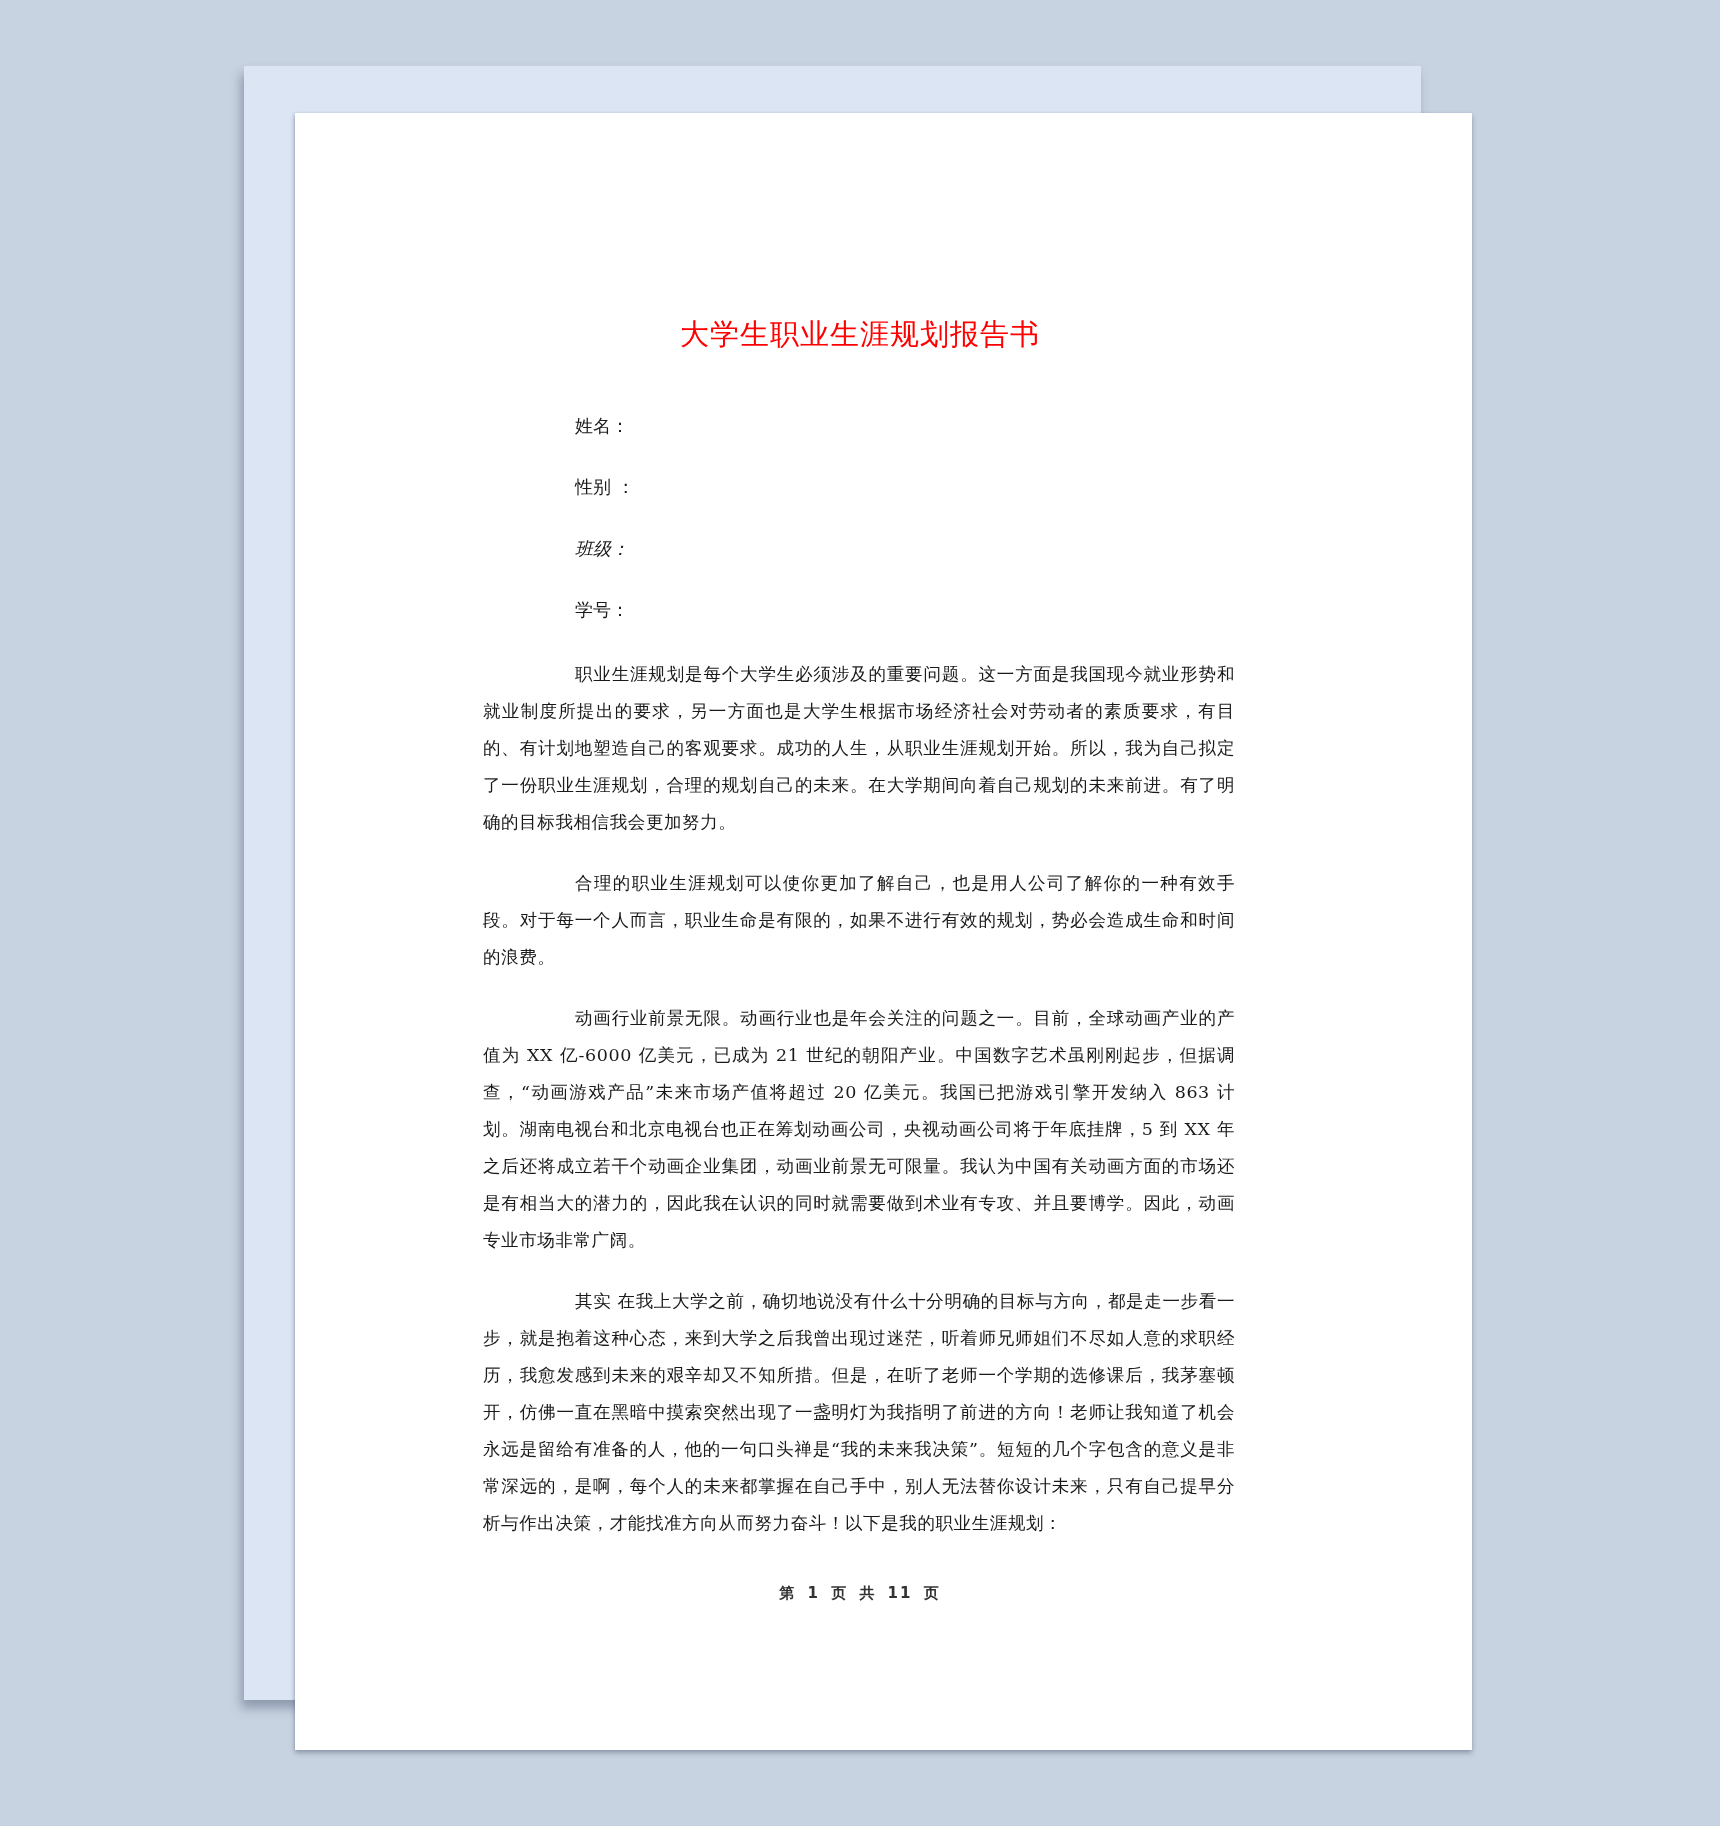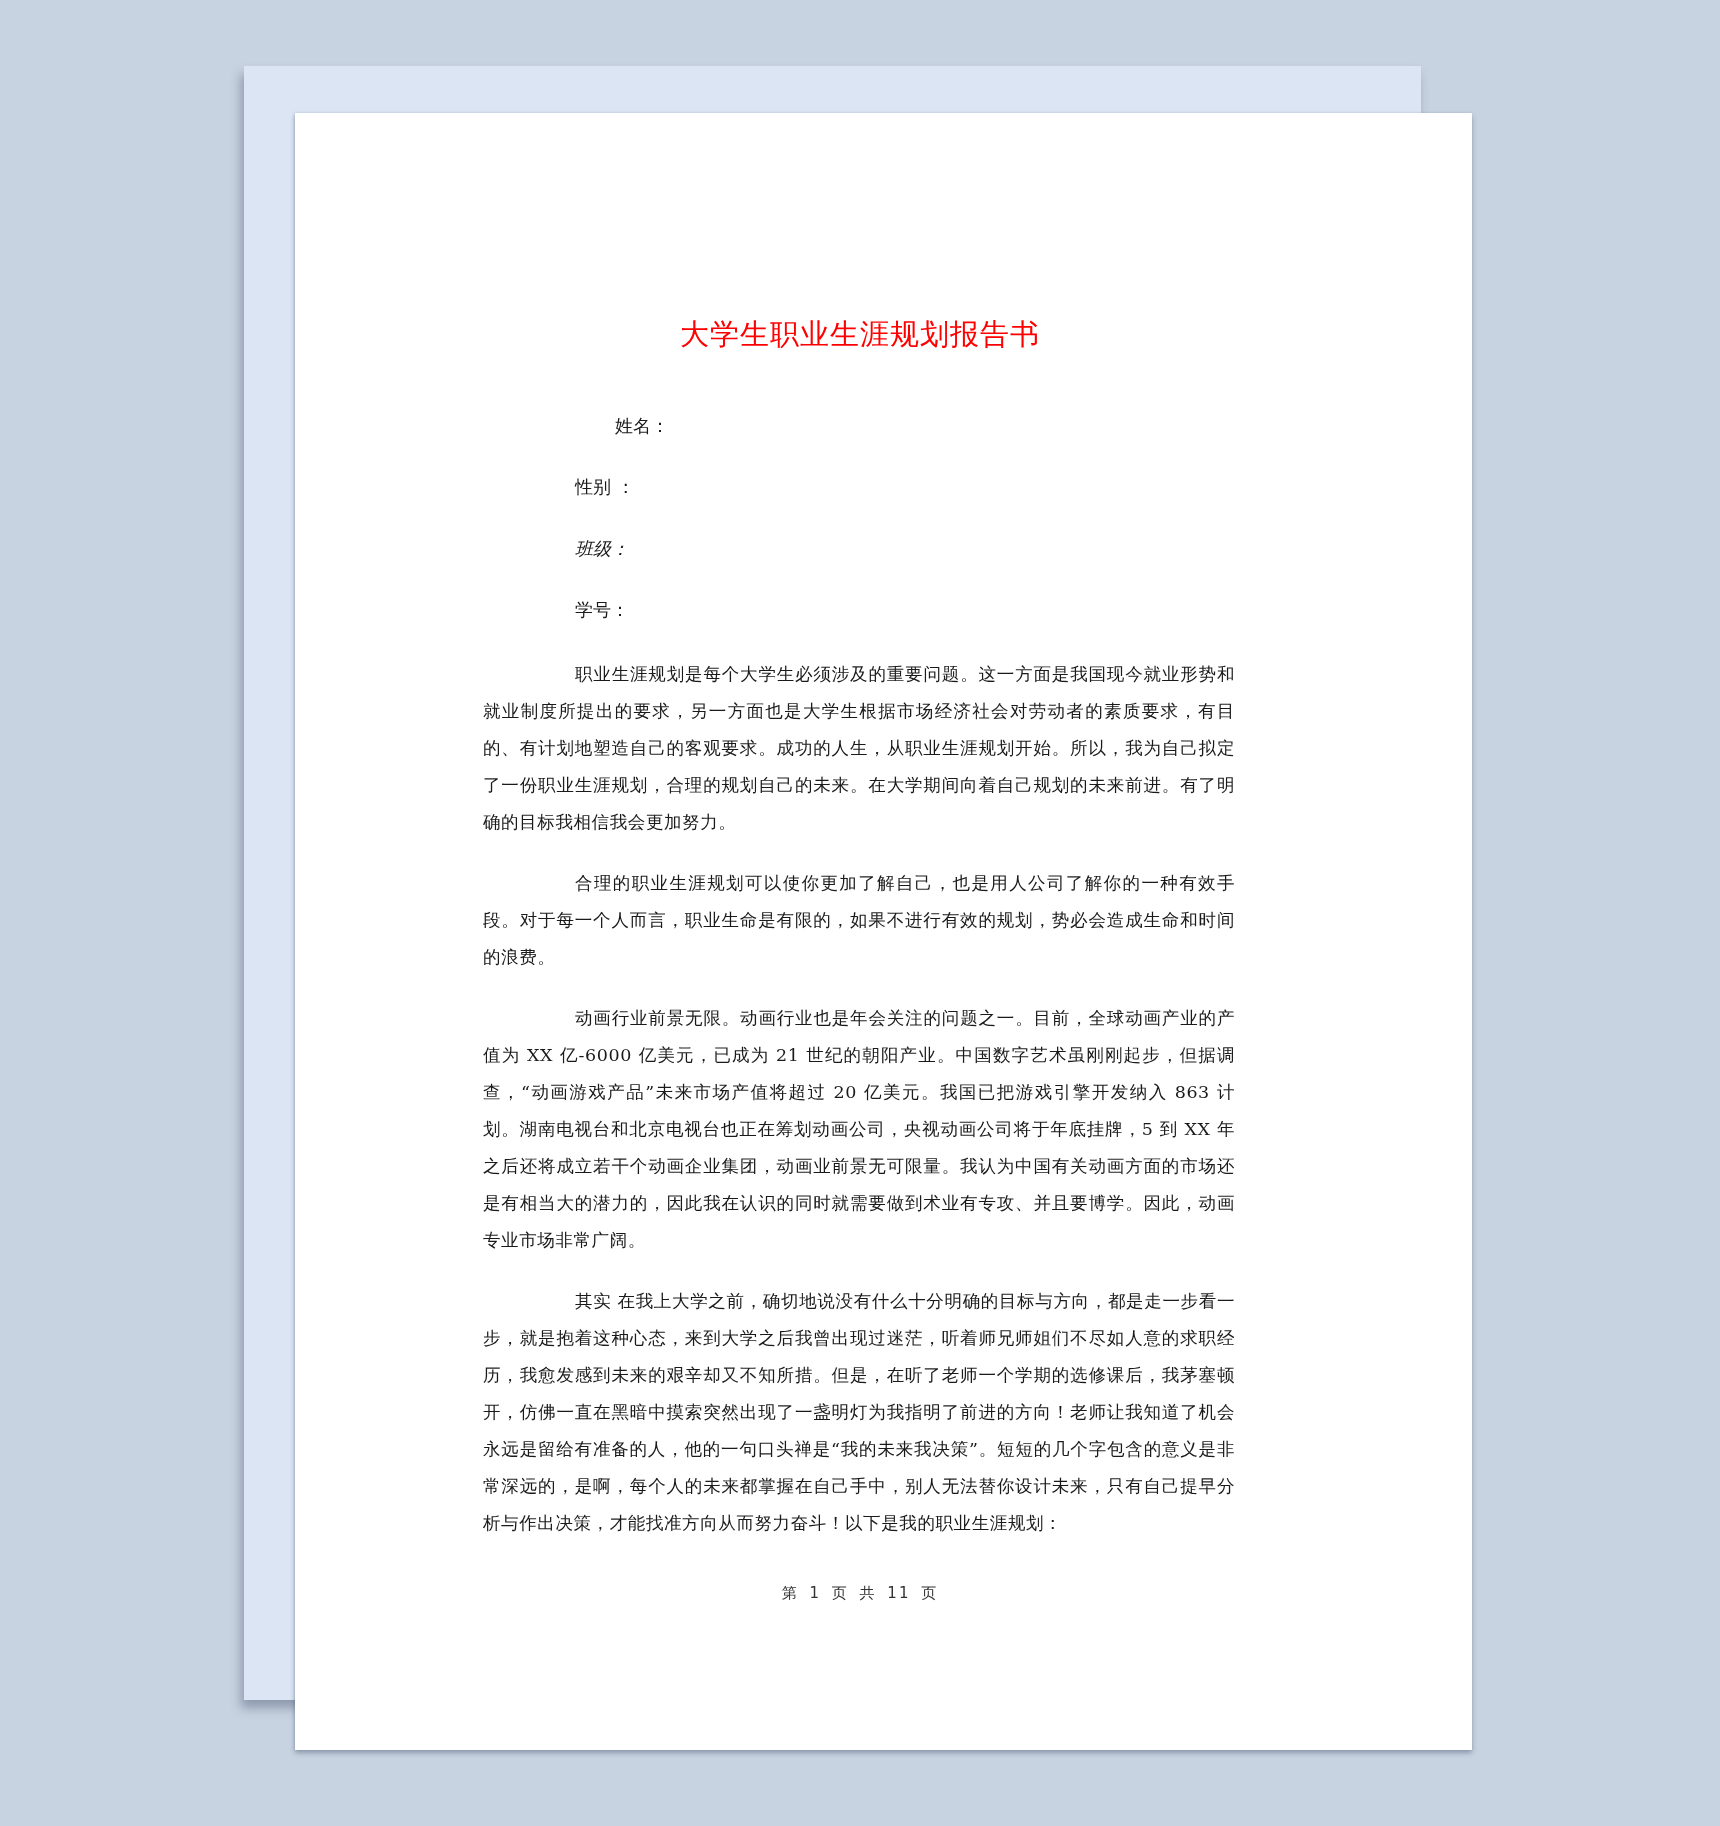--- a/index.html
+++ b/index.html
@@ -72,32 +72,33 @@
       position: absolute;
       left: 0;
       width: 1720px;
       top: 1584px;
       text-align: center;
       font-size: 15px;
       color: #333333;
       word-spacing: 4px;
       letter-spacing: 2px;
       font-family: "DejaVu Sans", "Liberation Sans", sans-serif;
+      font-weight: bold;
     }
   </style>
 </head>
 <body>
 
 <div class="back-page"></div>
 
 <div class="front-page"></div>
 
 <h1 class="doc-title">大学生职业生涯规划报告书</h1>
 
-<div class="field" style="top:414px;margin-left:40px;">姓名：</div>
+<div class="field" style="top:414px;">姓名：</div>
 <div class="field" style="top:475px;">性别 ：</div>
 <div class="field" style="top:537px;font-style:italic;">班级：</div>
 <div class="field" style="top:598px;">学号：</div>
 
 <div class="body-text">
   <p>职业生涯规划是每个大学生必须涉及的重要问题。这一方面是我国现今就业形势和就业制度所提出的要求，另一方面也是大学生根据市场经济社会对劳动者的素质要求，有目的、有计划地塑造自己的客观要求。成功的人生，从职业生涯规划开始。所以，我为自己拟定了一份职业生涯规划，合理的规划自己的未来。在大学期间向着自己规划的未来前进。有了明确的目标我相信我会更加努力。</p>
   <p>合理的职业生涯规划可以使你更加了解自己，也是用人公司了解你的一种有效手段。对于每一个人而言，职业生命是有限的，如果不进行有效的规划，势必会造成生命和时间的浪费。</p>
   <p>动画行业前景无限。动画行业也是年会关注的问题之一。目前，全球动画产业的产值为 XX 亿-6000 亿美元，已成为 21 世纪的朝阳产业。中国数字艺术虽刚刚起步，但据调查，“动画游戏产品”未来市场产值将超过 20 亿美元。我国已把游戏引擎开发纳入 863 计划。湖南电视台和北京电视台也正在筹划动画公司，央视动画公司将于年底挂牌，5 到 XX 年之后还将成立若干个动画企业集团，动画业前景无可限量。我认为中国有关动画方面的市场还是有相当大的潜力的，因此我在认识的同时就需要做到术业有专攻、并且要博学。因此，动画专业市场非常广阔。</p>
   <p>其实 在我上大学之前，确切地说没有什么十分明确的目标与方向，都是走一步看一步，就是抱着这种心态，来到大学之后我曾出现过迷茫，听着师兄师姐们不尽如人意的求职经历，我愈发感到未来的艰辛却又不知所措。但是，在听了老师一个学期的选修课后，我茅塞顿开，仿佛一直在黑暗中摸索突然出现了一盏明灯为我指明了前进的方向！老师让我知道了机会永远是留给有准备的人，他的一句口头禅是“我的未来我决策”。短短的几个字包含的意义是非常深远的，是啊，每个人的未来都掌握在自己手中，别人无法替你设计未来，只有自己提早分析与作出决策，才能找准方向从而努力奋斗！以下是我的职业生涯规划：</p>
 </div>

